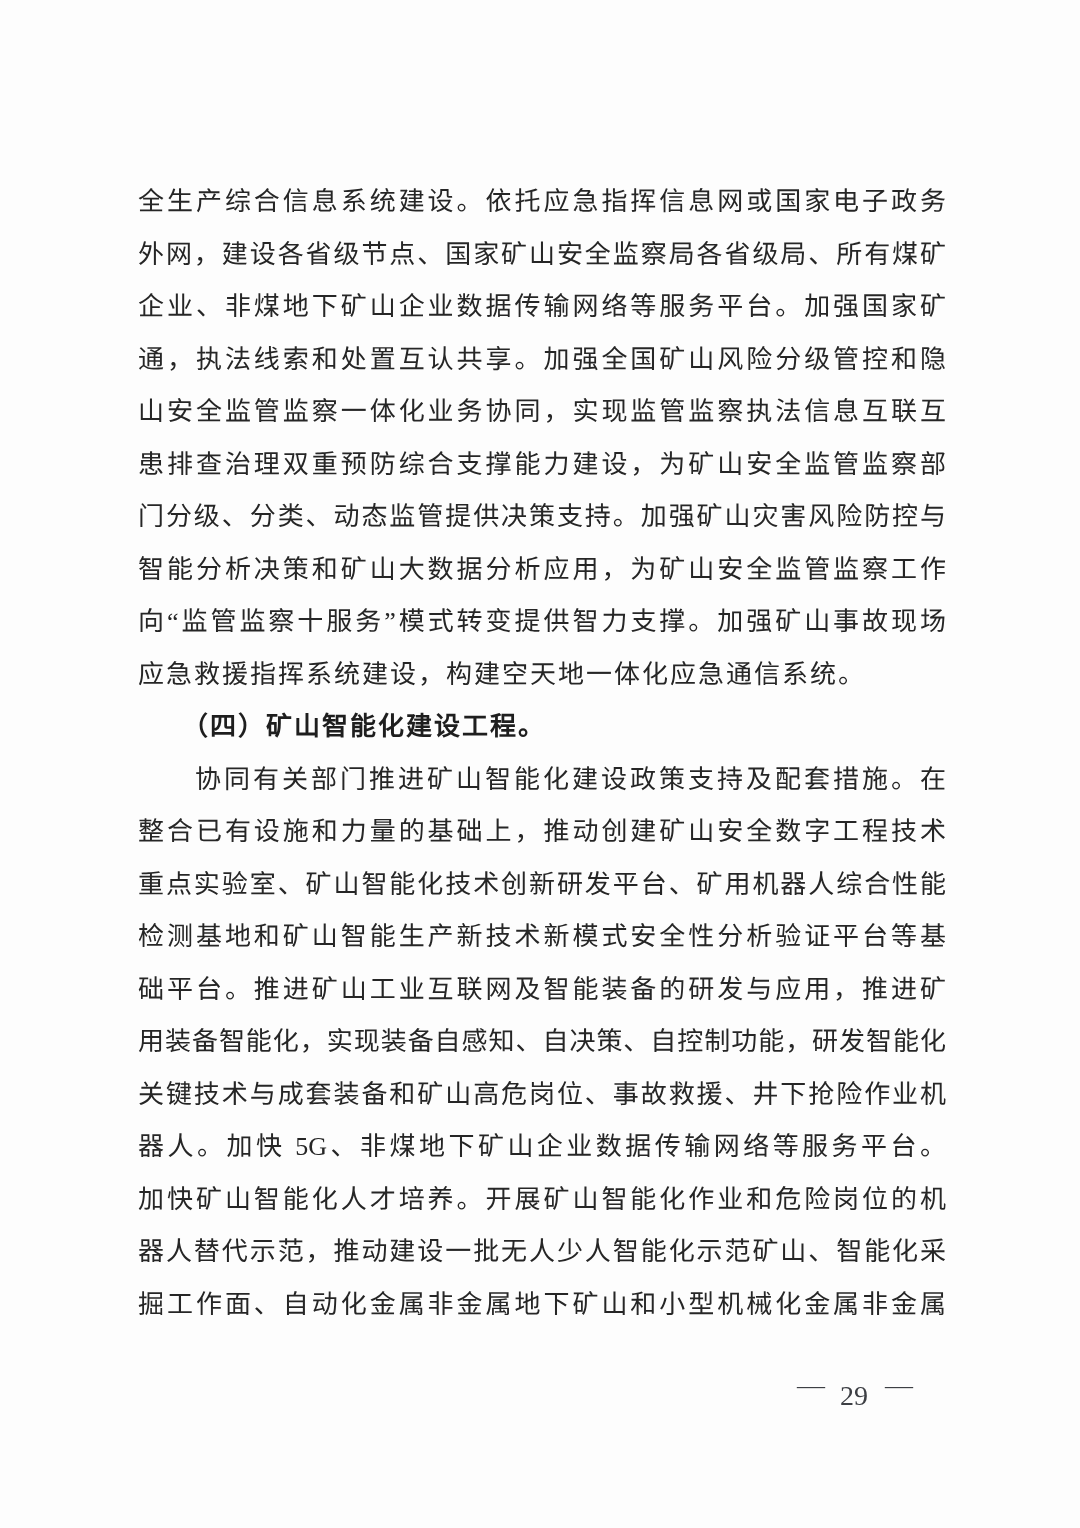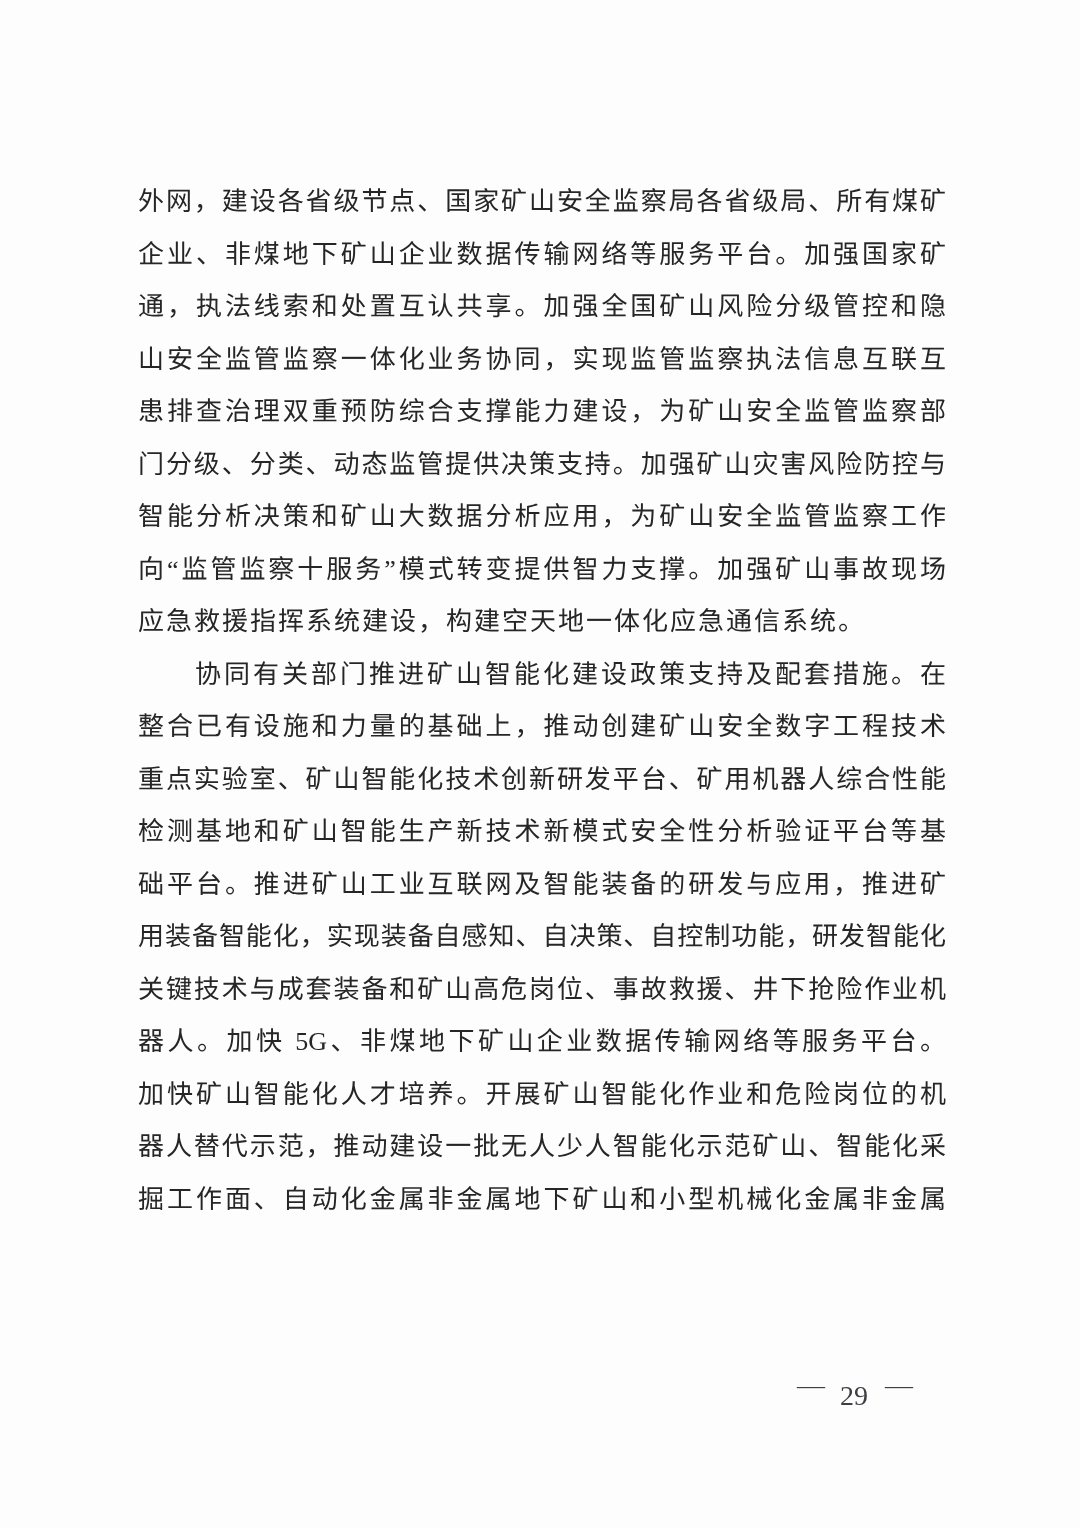--- a/index.html
+++ b/index.html
@@ -66,29 +66,31 @@
   .footer .pagenum {
     font-family: "Liberation Serif", "DejaVu Serif", serif;
     margin-top: 21px;
   }
 </style>
 </head>
 <body>
 
 <div class="page">
   <div class="text-block">
+      <div class="line flush">全生产综合信息系统建设。依托应急指挥信息网或国家电子政务</div>
       <div class="line flush">外网，建设各省级节点、国家矿山安全监察局各省级局、所有煤矿</div>
       <div class="line flush">企业、非煤地下矿山企业数据传输网络等服务平台。加强国家矿</div>
       <div class="line flush">通，执法线索和处置互认共享。加强全国矿山风险分级管控和隐</div>
       <div class="line flush">山安全监管监察一体化业务协同，实现监管监察执法信息互联互</div>
       <div class="line flush">患排查治理双重预防综合支撑能力建设，为矿山安全监管监察部</div>
       <div class="line flush">门分级、分类、动态监管提供决策支持。加强矿山灾害风险防控与</div>
       <div class="line flush">智能分析决策和矿山大数据分析应用，为矿山安全监管监察工作</div>
       <div class="line flush">向“监管监察十服务”模式转变提供智力支撑。加强矿山事故现场</div>
       <div class="line end">应急救援指挥系统建设，构建空天地一体化应急通信系统。</div>
+      <div class="line heading">（四）矿山智能化建设工程。</div>
       <div class="line indent">协同有关部门推进矿山智能化建设政策支持及配套措施。在</div>
       <div class="line flush">整合已有设施和力量的基础上，推动创建矿山安全数字工程技术</div>
       <div class="line flush">重点实验室、矿山智能化技术创新研发平台、矿用机器人综合性能</div>
       <div class="line flush">检测基地和矿山智能生产新技术新模式安全性分析验证平台等基</div>
       <div class="line flush">础平台。推进矿山工业互联网及智能装备的研发与应用，推进矿</div>
       <div class="line flush">用装备智能化，实现装备自感知、自决策、自控制功能，研发智能化</div>
       <div class="line flush">关键技术与成套装备和矿山高危岗位、事故救援、井下抢险作业机</div>
       <div class="line flush">器人。加快 5G、非煤地下矿山企业数据传输网络等服务平台。</div>
       <div class="line flush">加快矿山智能化人才培养。开展矿山智能化作业和危险岗位的机</div>
       <div class="line flush">器人替代示范，推动建设一批无人少人智能化示范矿山、智能化采</div>

